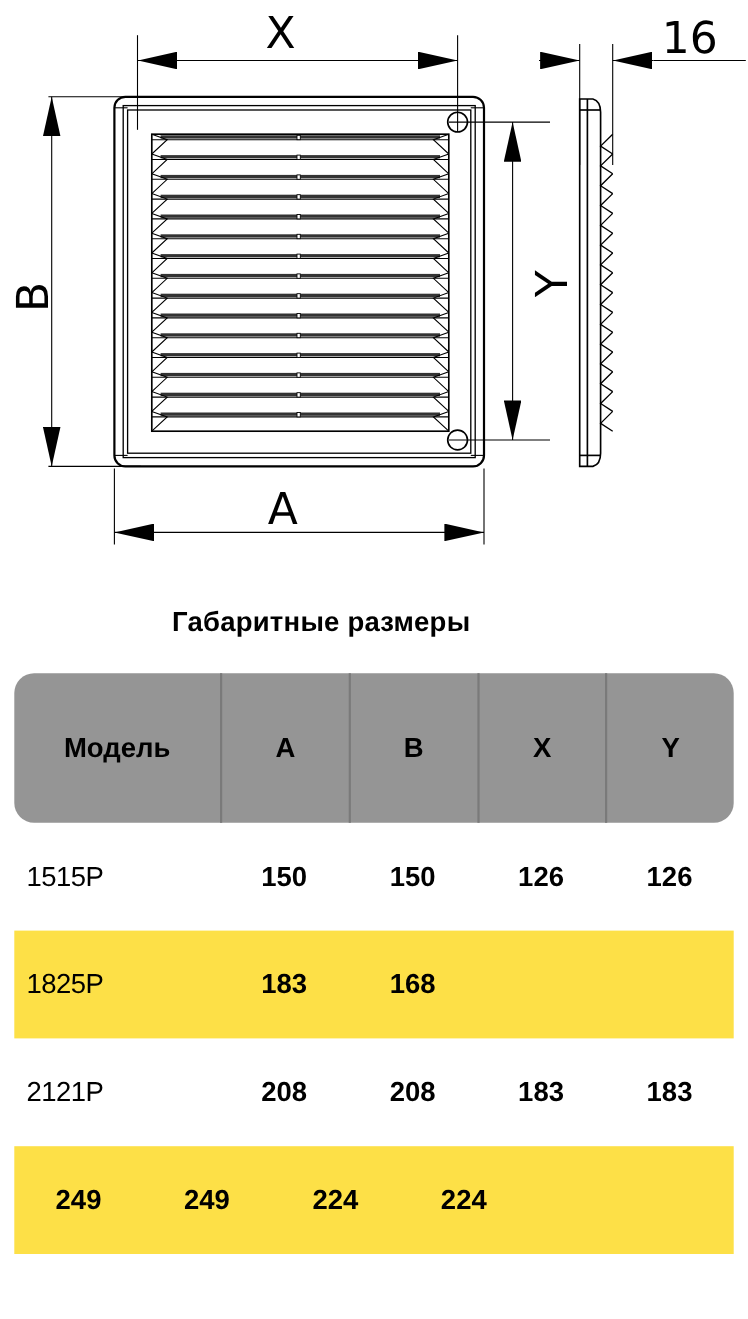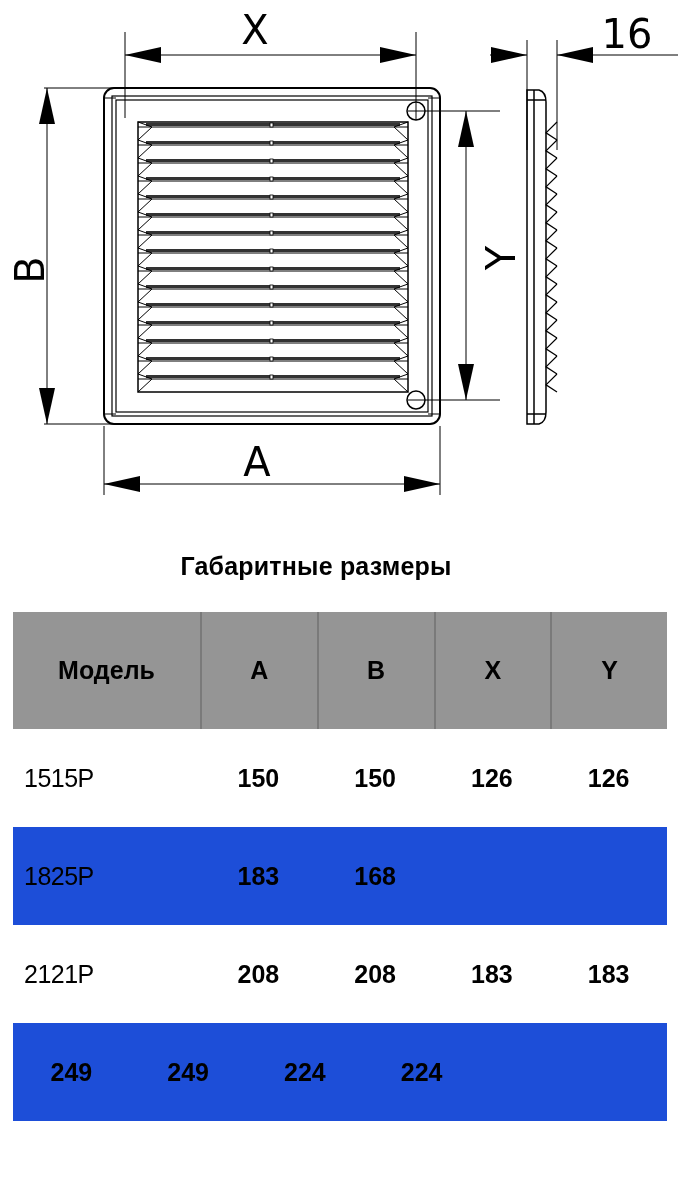--- a/index.html
+++ b/index.html
@@ -2,25 +2,25 @@
 <html><head>
 <meta charset="utf-8">
 <style>
   html, body { margin: 0; padding: 0; background: #ffffff; }
   body { width: 680px; height: 1199px; position: relative; overflow: hidden;
          font-family: "Liberation Sans", sans-serif; color: #000; }
   #drawing { position: absolute; left: 0; top: 0; width: 680px; height: 520px; }
   .dim-label { font-family: "DejaVu Sans", sans-serif; font-size: 40px; fill: #000; }
   .dim-label-16 { font-family: "DejaVu Sans", sans-serif; font-size: 40px; fill: #000; }
   #table-title { position: absolute; left: 0; width: 584px; top: 552px; text-align: center;
-                 font-size: 25px; font-weight: bold; letter-spacing: 0.2px; margin-left: 24px; }
+                 font-size: 25px; font-weight: bold; letter-spacing: 0.2px; }
   #dim-table { position: absolute; left: 13px; top: 612px; width: 654px; }
   .row { display: flex; height: 98px; align-items: center; }
-  .row.header { background: #959595; height: 117px; }
-  .row.alt { background: #1d4ed8; align-items: flex-end; }
+  .row.header { background: #959595; height: 136px; border-radius: 18px; }
+  .row.alt { background: #fde047; align-items: flex-end; }
   .cell { height: 100%; display: flex; align-items: center; justify-content: center;
           font-size: 25px; font-weight: bold; box-sizing: border-box; }
   .c0 { width: 187px; }
   .c1, .c2, .c3, .c4 { width: 116.75px; }
   .header .cell + .cell { border-left: 2px solid #7a7a7a; }
   .row:not(.header) .c0 { justify-content: flex-start; padding-left: 11px; font-weight: normal;
                           font-size: 25px; letter-spacing: -0.5px; }
   .header .c0 { font-size: 25px; }
 </style>
 </head>

